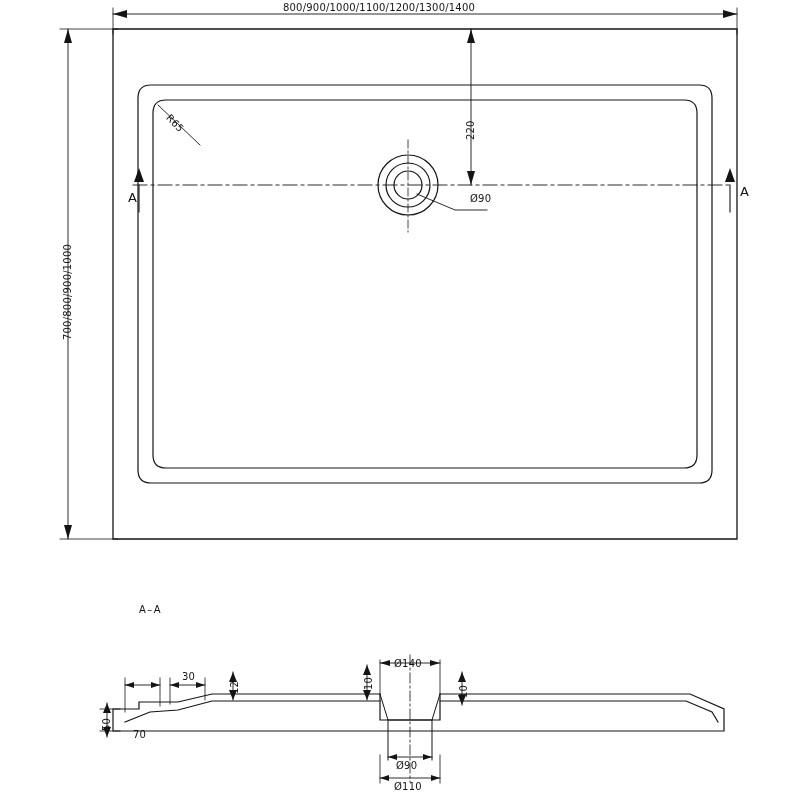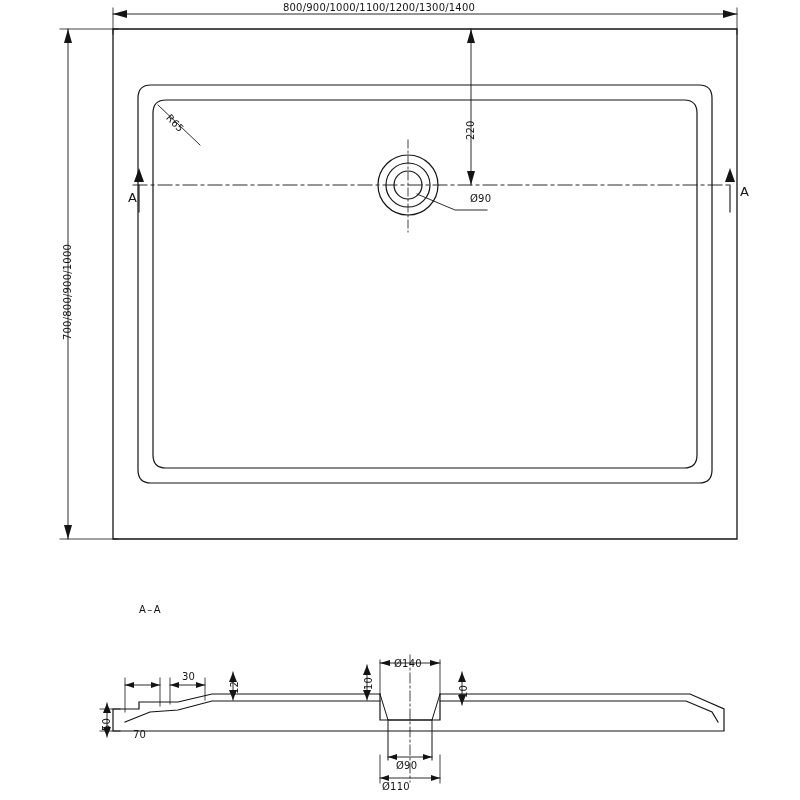--- a/index.html
+++ b/index.html
@@ -225,15 +225,15 @@
 
   <div class="lbl vert" style="left:229px; top:694px;">12</div>
 
   <div class="lbl vert" style="left:363px; top:690px;">10</div>
   <div class="lbl vert" style="left:458px; top:698px;">10</div>
 
   <div class="lbl vert" style="left:101px; top:731px;">50</div>
 
   <div class="lbl" style="left:394px; top:658px;">Ø140</div>
   <div class="lbl" style="left:396px; top:760px;">Ø90</div>
-  <div class="lbl" style="left:382px; top:781px;">Ø110</div>
+  <div class="lbl" style="left:394px; top:781px;">Ø110</div>
 
 </div>
 
 </body></html>

